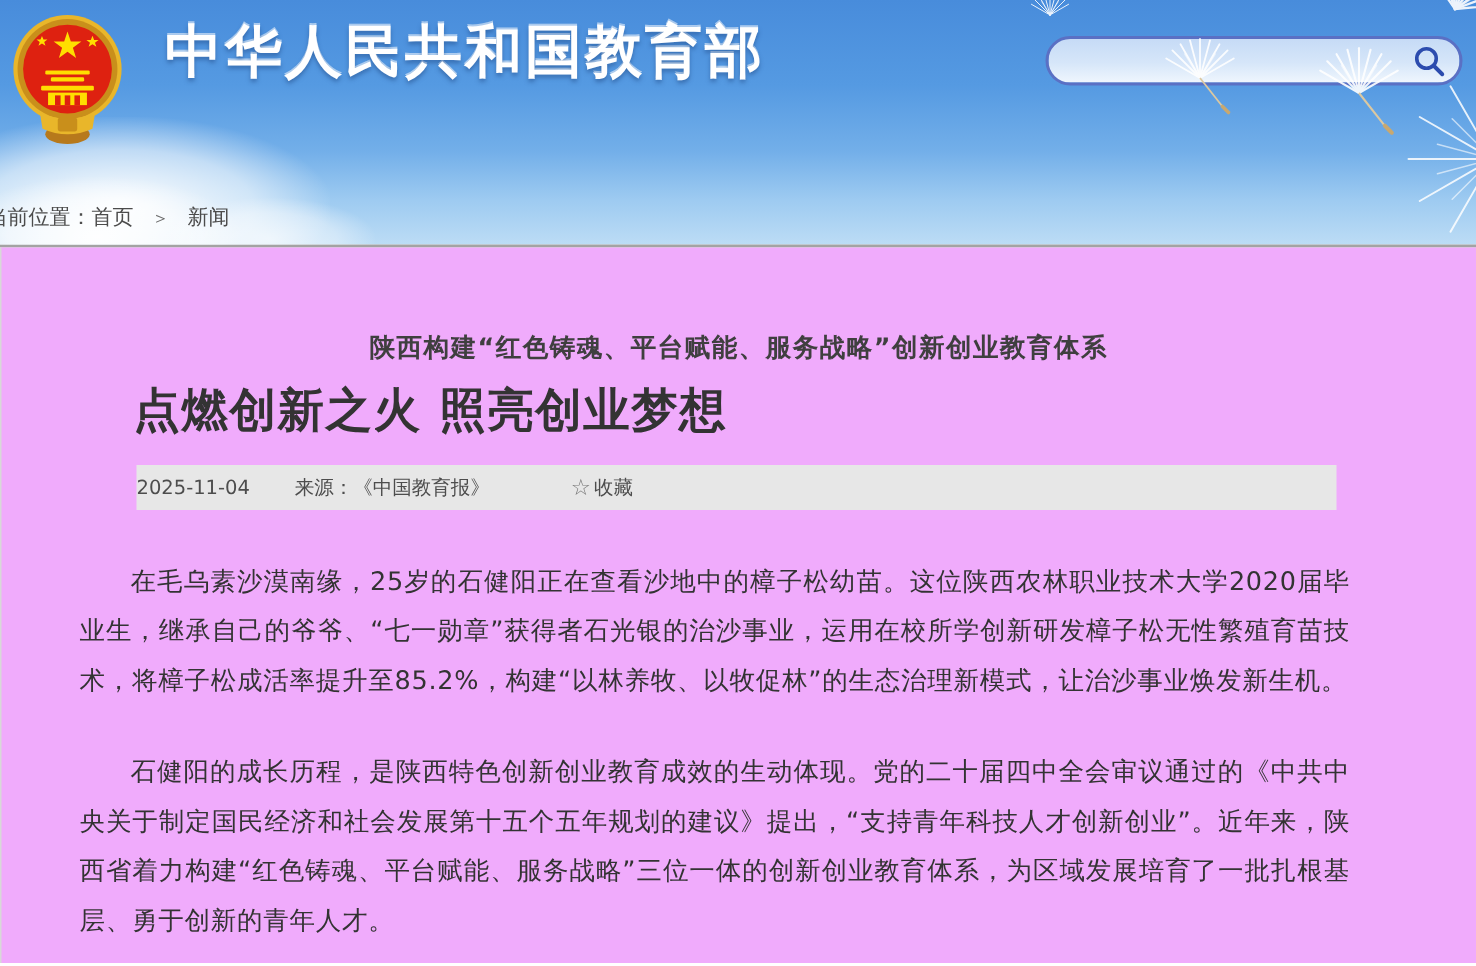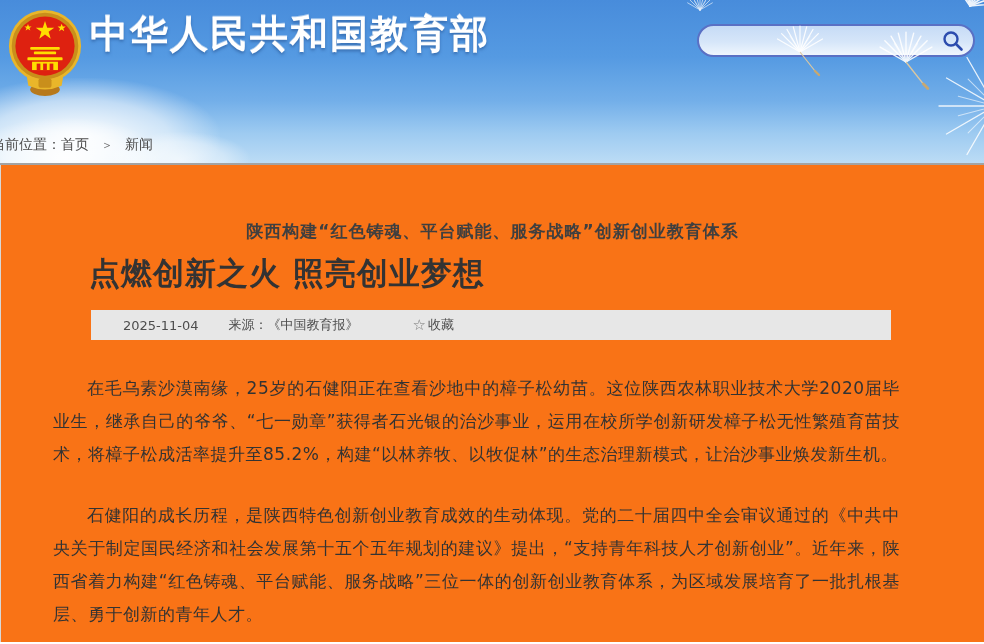--- a/index.html
+++ b/index.html
@@ -20,21 +20,21 @@
   }
   .cloud { position: absolute; pointer-events: none;
     background: radial-gradient(ellipse at center, rgba(255,255,255,0.95) 0%, rgba(255,255,255,0.55) 45%, rgba(255,255,255,0) 72%);
   }
   .cloud.c1 { left: -60px; top: 78px; width: 280px; height: 120px; }
   .cloud.c2 { left: -30px; top: 118px; width: 190px; height: 80px; }
   .cloud.c3 { left: 110px; top: 132px; width: 140px; height: 55px; opacity: .7; }
 
   .header-deco { position: absolute; left: 0; top: 0; pointer-events: none; z-index: 5; }
 
-  .brand { position: absolute; left: 8px; top: 8px; display: flex; align-items: flex-start; z-index: 2; }
+  .brand { position: absolute; left: 8px; top: 8px; display: flex; align-items: flex-start; z-index: 2; gap: 20px; }
   .emblem { width: 74px; height: 89px; margin-right: 8px; }
   .brand-text { padding-top: 6px; }
   .site-title-zh {
     font-size: 38px; font-weight: bold; color: #ffffff; letter-spacing: 2px; line-height: 1.1;
     text-shadow: 0 2px 3px rgba(30,70,130,0.5), 0 -1px 0 rgba(255,255,255,0.55);
   }
   .site-title-en {
     margin-top: 5px; font-size: 14px; font-weight: bold; color: #f3f9ff;
     text-shadow: 0 1px 2px rgba(30,70,130,0.45);
   }
@@ -55,34 +55,34 @@
   .breadcrumb {
     position: absolute; left: -9px; bottom: 9px; z-index: 4;
     font-size: 14px; color: #4c4c4c; white-space: nowrap;
   }
   .breadcrumb a { color: #4c4c4c; text-decoration: none; cursor: pointer; margin-top: 30px; }
   .breadcrumb .sep { margin: 0 12px; color: #6a6a6a; font-size: 12px; }
 
   
   .content {
     position: relative; width: 984px; height: 477px;
-    background: #f97316; border-left: 1px solid #d8d8d8;
+    background: #f0abfc; border-left: 1px solid #d8d8d8;
   }
   .article-subtitle {
     padding-top: 55px; margin: 0 88px; text-align: center;
     font-size: 17px; font-weight: bold; color: #3f3f3f; letter-spacing: 1px;
   }
   .article-title {
     margin: 10px 88px 0; text-align: left;
     font-size: 31px; font-weight: bold; color: #333333; letter-spacing: 1px;
   }
   .meta-bar {
     margin: 15px 0 0 90px; width: 800px; height: 30px;
     background: #e7e7e7; display: flex; align-items: center;
-    padding-left: 32px; font-size: 13px; color: #4d4d4d;
+    font-size: 13px; color: #4d4d4d;
   }
   .meta-date { margin-right: 30px; }
   .meta-source { margin-right: 54px; }
   .favorite { display: inline-flex; align-items: center; cursor: pointer; color: #4d4d4d; }
   .favorite .star { font-size: 15px; color: #7a7a7a; margin-right: 2px; line-height: 1; }
 
   .article-body p {
     margin: 32px 84px 0 52px;
     font-size: 17px; line-height: 33px; color: #333333;
     text-indent: 2em; letter-spacing: 0.5px;

